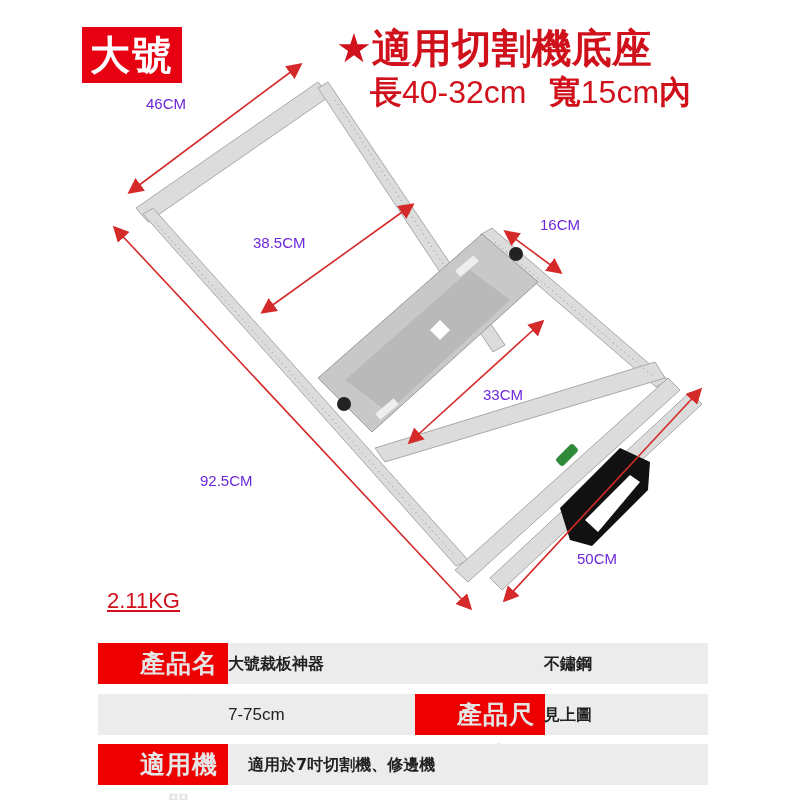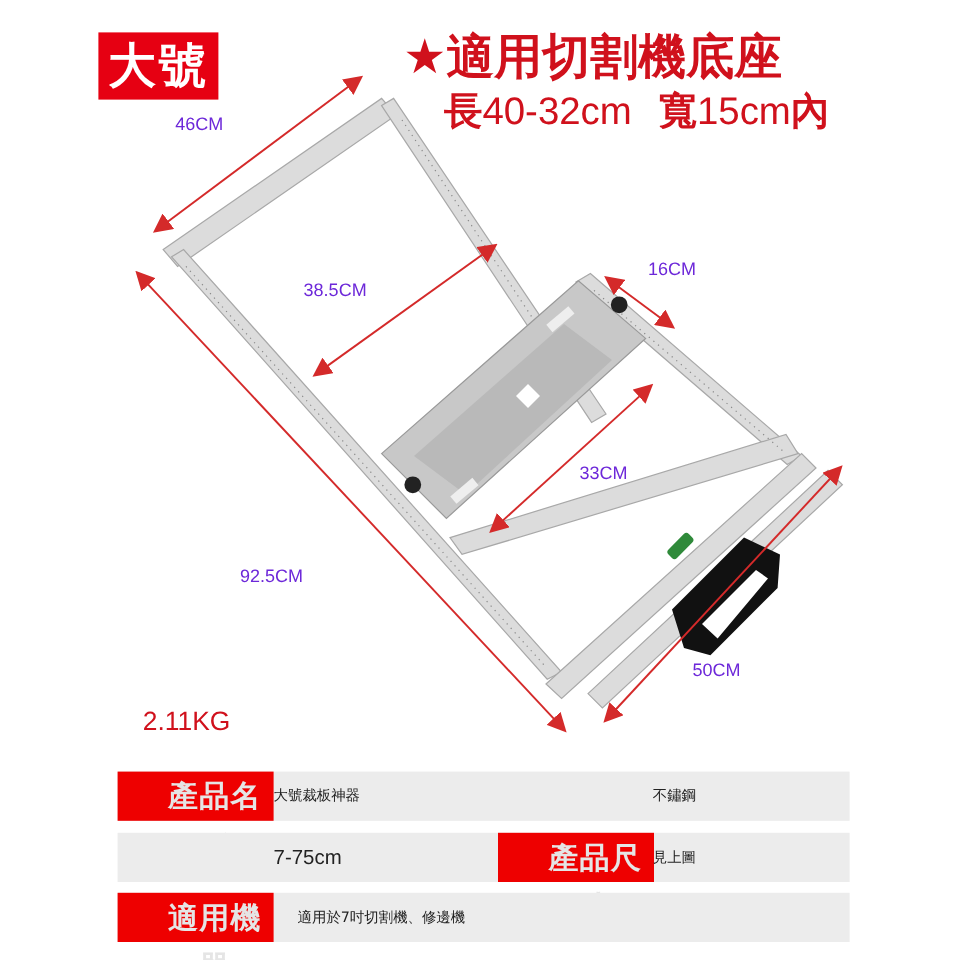--- a/index.html
+++ b/index.html
@@ -5,26 +5,26 @@
   html, body { margin: 0; padding: 0; background: #ffffff; }
   body { width: 800px; height: 800px; position: relative; overflow: hidden;
          font-family: "DejaVu Sans", "Liberation Sans", sans-serif; }
   .abs { position: absolute; }
   .size-badge { left: 82px; top: 27px; width: 100px; height: 56px; background: #e60012;
                 color: #fff; font-weight: bold; font-size: 40px; line-height: 56px; text-align: center; letter-spacing: 2px; }
   .headline1 { left: 336px; top: 28px; color: #d0111c; font-weight: bold; font-size: 40px; line-height: 40px; white-space: nowrap; }
   .headline2 { left: 370px; top: 72px; color: #d0111c; font-weight: bold; font-size: 32px; line-height: 40px; white-space: nowrap; }
   .headline2 .num { font-weight: normal; font-family: "Liberation Sans", sans-serif; }
   .dim { color: #6d28d9; font-size: 15px; font-family: "Liberation Sans", sans-serif; white-space: nowrap; }
-  .weight { left: 119px; top: 588px; color: #d0111c; font-size: 22px; font-family: "Liberation Sans", sans-serif; }
+  .weight { left: 107px; top: 588px; color: #d0111c; font-size: 22px; font-family: "Liberation Sans", sans-serif; text-decoration: underline; }
   svg.drawing { position: absolute; left: 0; top: 0; }
   .spec-row { position: absolute; left: 98px; width: 610px; height: 41px; background: #ececec; }
   .spec-label { position: absolute; top: 0; height: 41px; width: 98px; background: #ee0000; color: #e5e5e5;
                 font-size: 25px; font-weight: bold; line-height: 41px; text-align: center; letter-spacing: 1px; padding-left: 32px; }
-  .spec-value { position: absolute; top: 0; height: 41px; line-height: 41px; color: #222; font-size: 12px; font-weight: normal; white-space: nowrap; }
+  .spec-value { position: absolute; top: 0; height: 41px; line-height: 41px; color: #222; font-size: 16px; font-weight: bold; white-space: nowrap; }
   .spec-value.plain { font-weight: normal; font-family: "Liberation Sans", sans-serif; font-size: 17px; }
 </style>
 </head>
 <body>
 
 <svg class="drawing" width="800" height="800" viewBox="0 0 800 800">
   <defs>
     <marker id="ah" markerWidth="10" markerHeight="10" refX="8" refY="5" orient="auto-start-reverse">
       <path d="M0,0 L10,5 L0,10 Z" fill="#d42a2a"></path>
     </marker>

